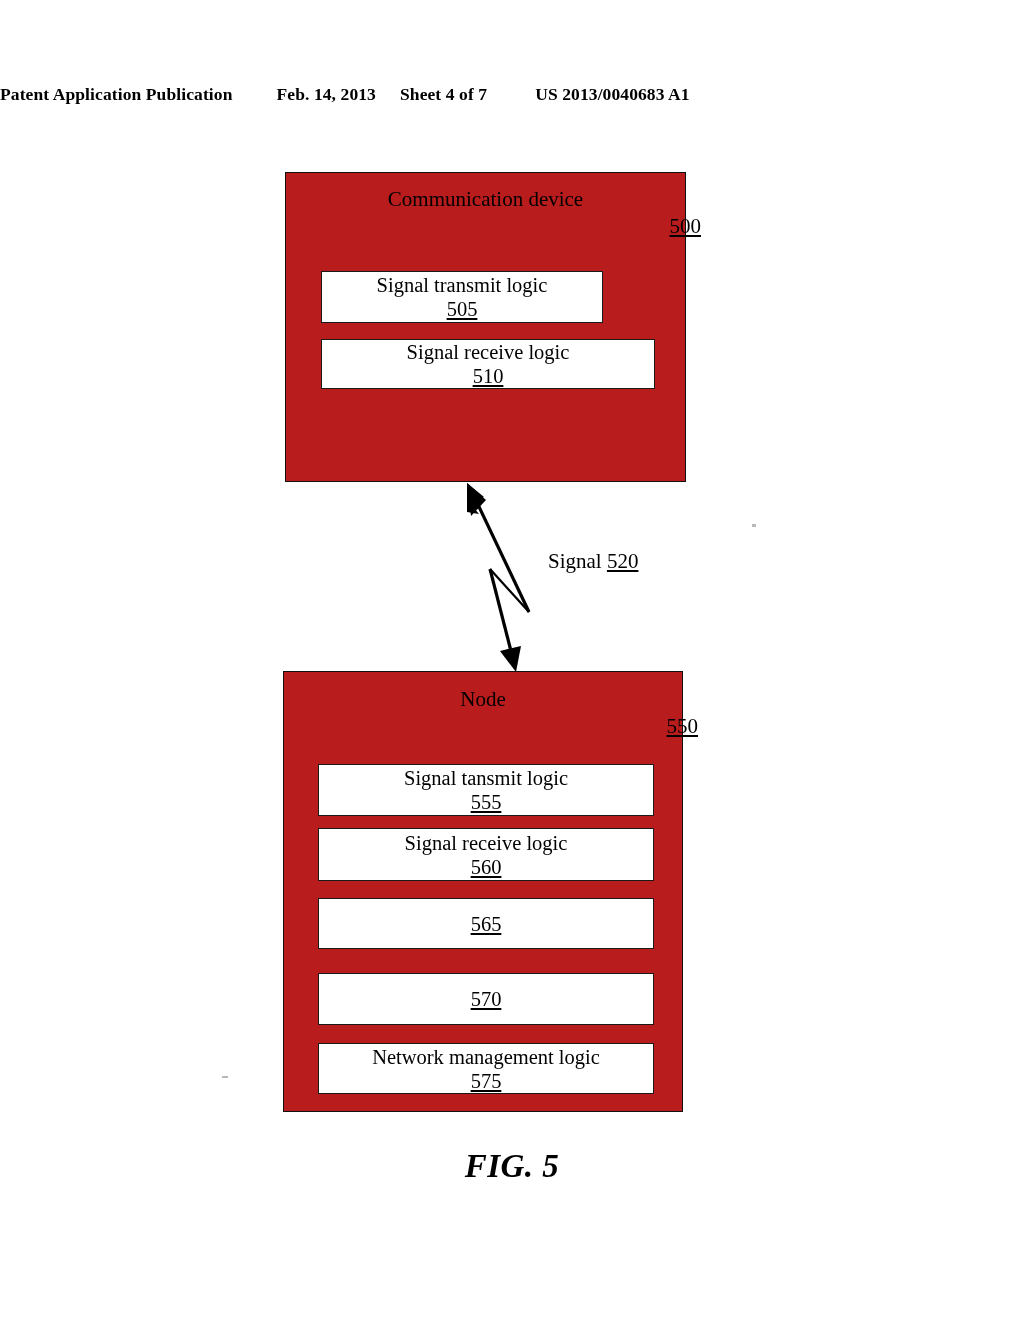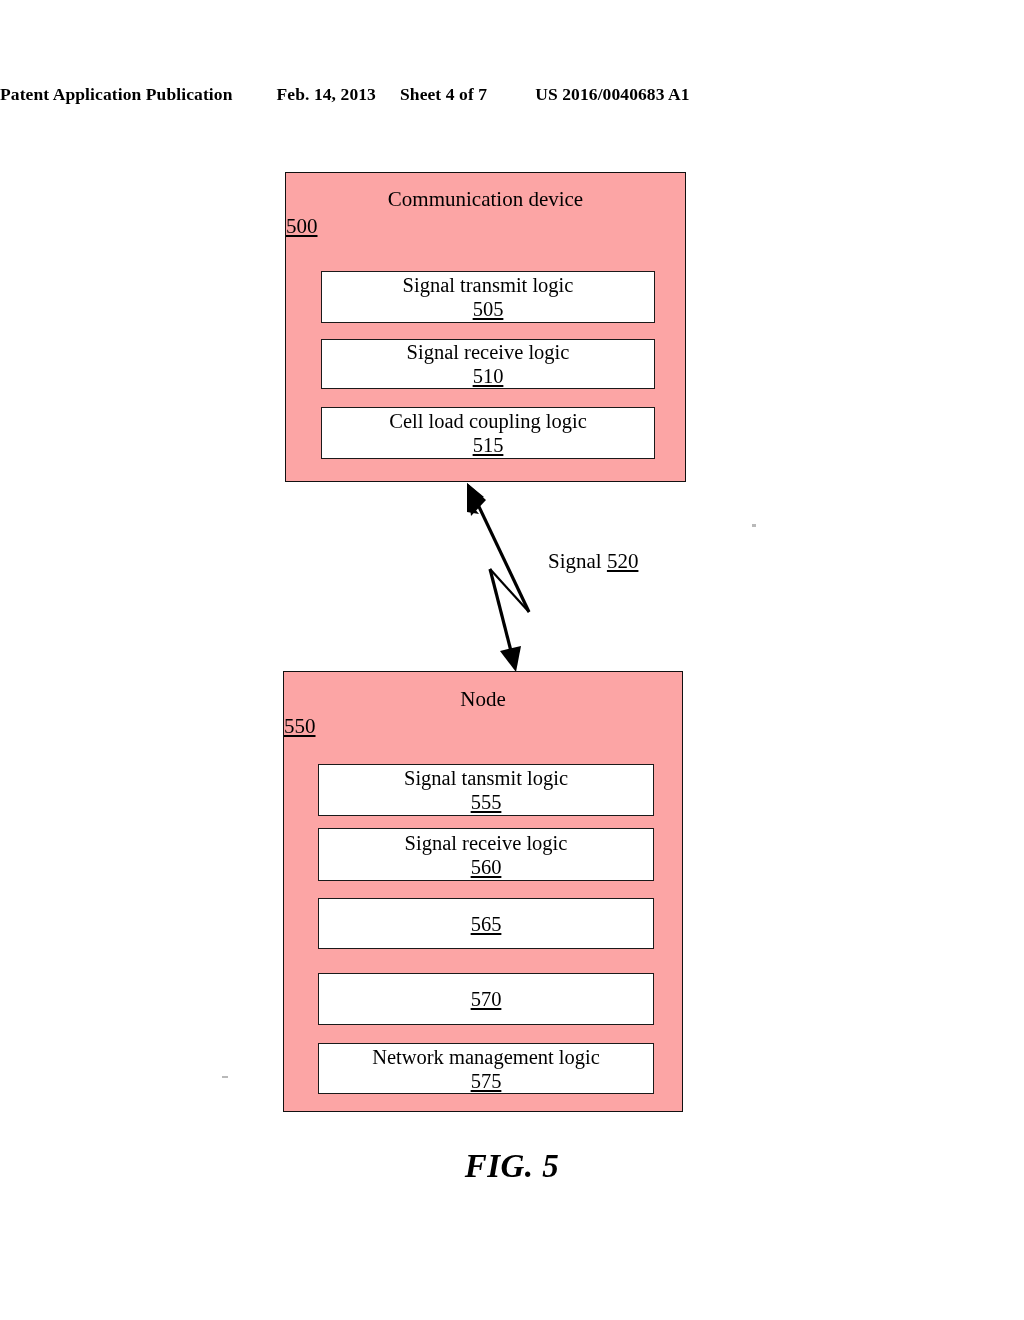--- a/index.html
+++ b/index.html
@@ -32,21 +32,21 @@
     white-space: nowrap;
   }
   #page-header .hdr-left   { margin-right: 44px; }
   #page-header .hdr-mid    { margin-right: 24px; }
   #page-header .hdr-sheet  { margin-right: 48px; }
 
   
   .outer-box {
     position: absolute;
     border: 1.6px solid #111;
-    background: #fca5a5;
+    background: #b91c1c;
     box-sizing: border-box;
   }
   .inner-box {
     position: absolute;
     border: 1.4px solid #1a1a1a;
     background: #ffffff;
     box-sizing: border-box;
     display: flex;
     flex-direction: column;
     align-items: center;
@@ -55,23 +55,23 @@
   .box-title {
     position: absolute;
     left: 0;
     width: 100%;
     text-align: center;
     font-size: 21px;
     line-height: 26px;
   }
   .box-ref {
     position: absolute;
-    left: 0;
+    left: 16px;
     width: 100%;
-    text-align: left;
+    text-align: right;
     font-size: 21px;
     line-height: 26px;
   }
   .box-ref span,
   .ref-underline {
     text-decoration: underline;
     text-underline-offset: 2px;
   }
   .inner-label {
     font-size: 20.5px;
@@ -128,44 +128,40 @@
     background: #b9b9b9;
   }
 </style>
 </head>
 <body>
 
 <div id="page-header">
   <span class="hdr-left">Patent Application Publication</span>
   <span class="hdr-mid">Feb. 14, 2013</span>
   <span class="hdr-sheet">Sheet 4 of 7</span>
-  <span class="hdr-num">US 2016/0040683 A1</span>
+  <span class="hdr-num">US 2013/0040683 A1</span>
 </div>
 
 <div class="outer-box" style="left:285px; top:172px; width:401px; height:310px;">
 
   <div class="box-title" style="top:13px;">Communication device</div>
   <div class="box-ref" style="top:40px;">
     <span>500</span>
   </div>
 
-  <div class="inner-box" style="left:35px; top:98px; width:334px; height:52px;">
+  <div class="inner-box" style="left:35px; top:98px; width:282px; height:52px;">
     <div class="inner-label">Signal transmit logic</div>
     <div class="inner-ref">505</div>
   </div>
 
   <div class="inner-box" style="left:35px; top:166px; width:334px; height:50px;">
     <div class="inner-label">Signal receive logic</div>
     <div class="inner-ref">510</div>
   </div>
 
-  <div class="inner-box" style="left:35px; top:234px; width:334px; height:52px;">
-    <div class="inner-label">Cell load coupling logic</div>
-    <div class="inner-ref">515</div>
-  </div>
 </div>
 
 <svg id="signal-arrow" viewBox="0 0 120 215" xmlns="http://www.w3.org/2000/svg">
 
   <line x1="89" y1="142" x2="32" y2="22" stroke="#000" stroke-width="3.2" stroke-linecap="butt"></line>
 
   <polygon points="27,13 44,27 30,33 39,44 27,42" fill="#000"></polygon>
   <polygon points="27,13 46,30 31,46" fill="#000"></polygon>
 
   <line x1="89" y1="142" x2="50" y2="99" stroke="#000" stroke-width="2.2" stroke-linecap="butt"></line>

